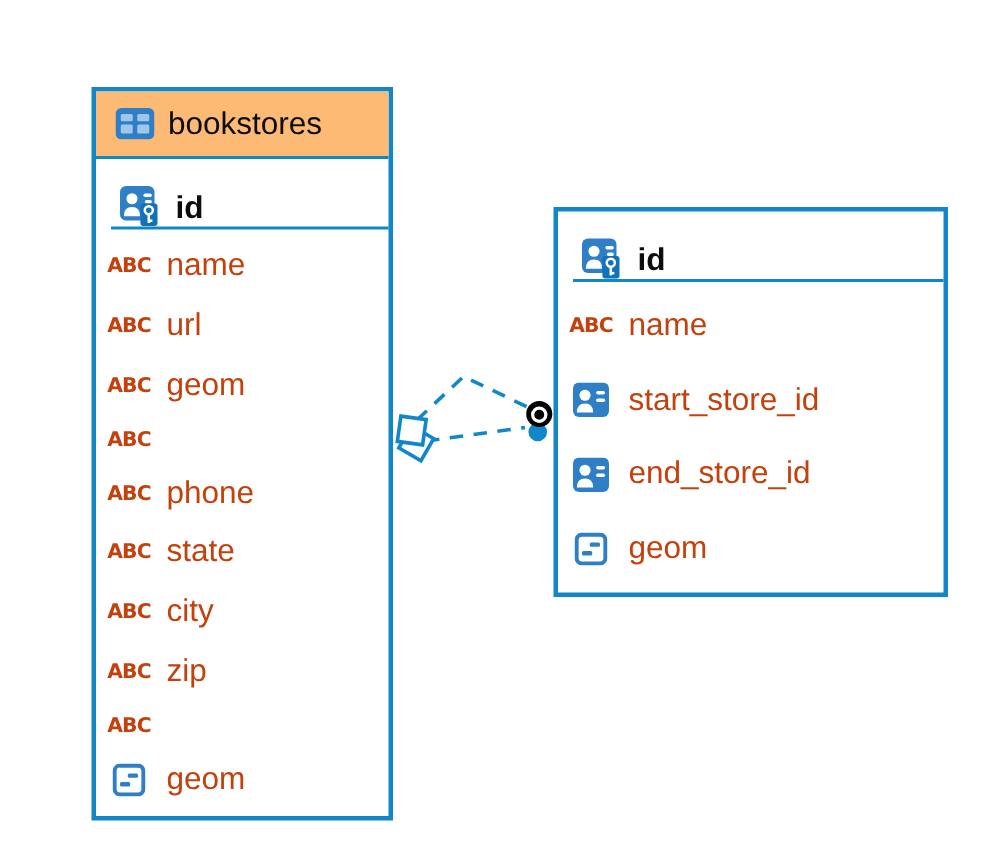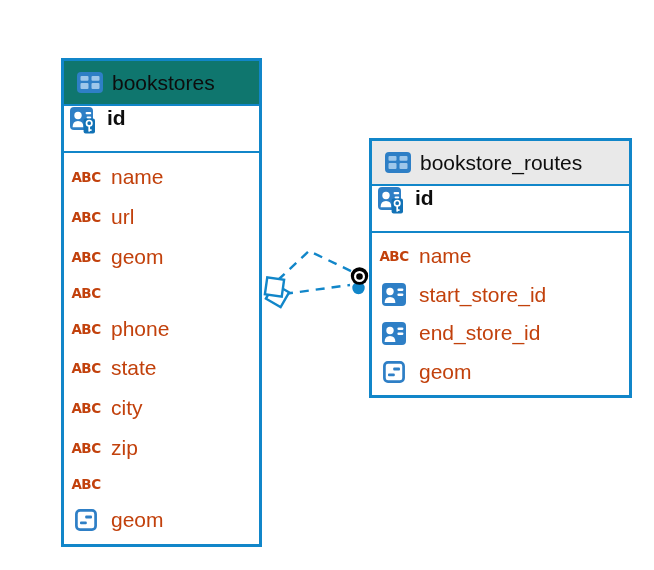--- a/index.html
+++ b/index.html
@@ -15,27 +15,27 @@
     border:3px solid #1186C9;
     display:flex; flex-direction:column; box-sizing:border-box;
   }
   #table-bookstores { left:61px; top:58px; width:201px; height:489px; }
   #table-bookstore-routes { left:369px; top:138px; width:263px; height:260px; }
 
   .thead {
     height:45px; flex:0 0 45px; border-bottom:2px solid #1186C9;
     display:flex; align-items:center; padding-left:13px; gap:9px; box-sizing:border-box;
   }
-  .thead.orange { background:#0f766e; }
+  .thead.orange { background:#fdba74; }
   .thead.gray   { background:#E9E9E9; }
   .thead .title { font-size:21px; color:#0d0d0d; white-space:nowrap; }
 
   .pk-row {
     height:47px; flex:0 0 47px; border-bottom:2px solid #1186C9;
-    display:flex; align-items:flex-start; padding-left:5px; gap:8px; box-sizing:border-box;
+    display:flex; align-items:flex-end; padding-left:5px; gap:8px; box-sizing:border-box;margin-left:10px;
   }
   .pk-row .label { font-size:21px; font-weight:700; color:#0d0d0d; }
 
   .cols { flex:1 1 auto; display:flex; flex-direction:column; padding:4px 0; }
   .col-row {
     flex:1 1 auto; display:flex; align-items:center; padding-left:5px; gap:8px; min-height:0;
   }
   .col-row .label { font-size:21px; color:#c2410c; white-space:nowrap; }
 
   .icon-slot { width:34px; flex:0 0 34px; display:flex; align-items:center; justify-content:center; }
@@ -163,26 +163,20 @@
             <svg width="22" height="22">
               <use href="#sym-geom"></use>
             </svg>
           </span>
         <span class="label">geom</span>
       </div>
     </div>
   </div>
 
   <div class="er-table" id="table-bookstore-routes">
-    <div class="thead gray">
-      <svg class="ticon" width="26" height="21">
-          <use href="#sym-table"></use>
-        </svg>
-      <span class="title">bookstore_routes</span>
-    </div>
     <div class="pk-row">
       <span class="icon-slot-pk">
         <svg width="28" height="28">
             <use href="#sym-pk"></use>
           </svg>
       </span>
       <span class="label">id</span>
     </div>
     <div class="cols">
       <div class="col-row">

